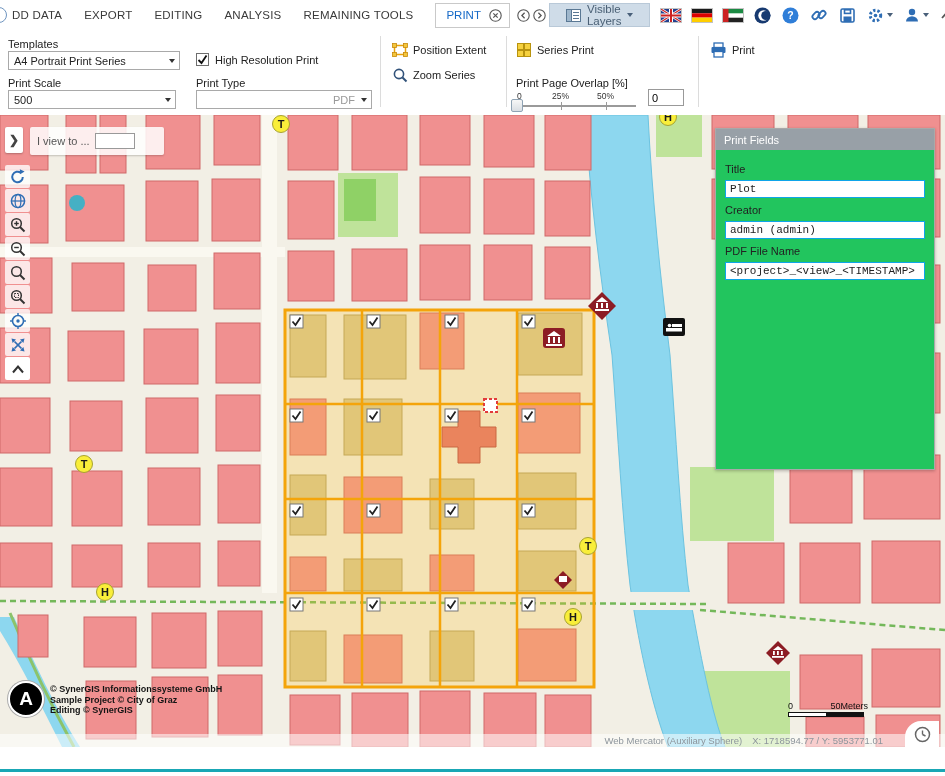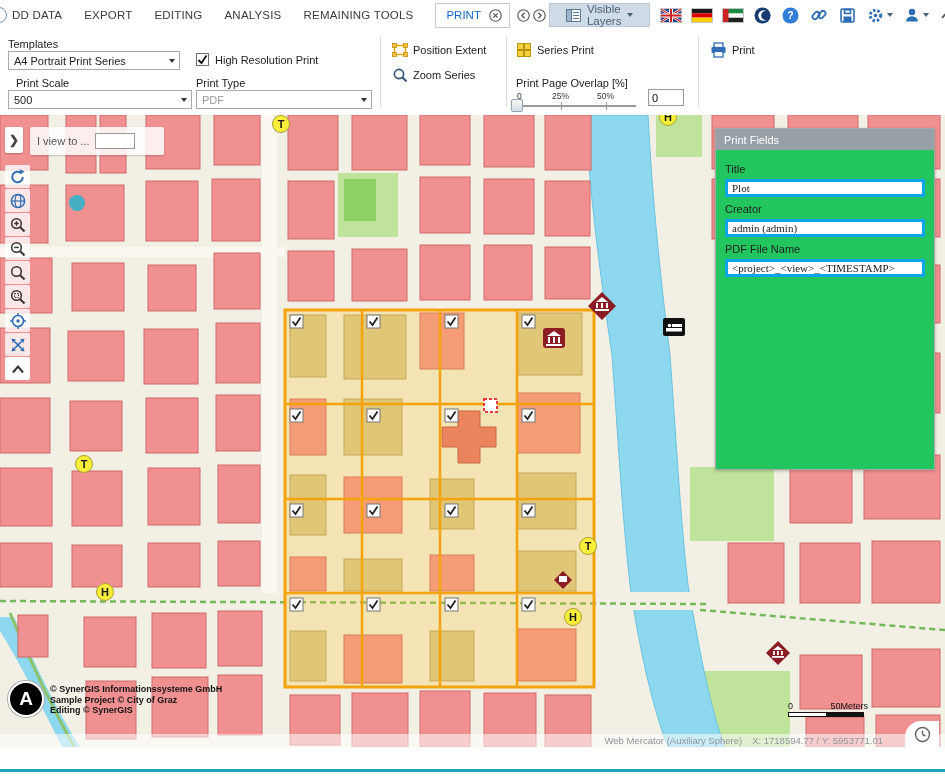--- a/index.html
+++ b/index.html
@@ -22,21 +22,21 @@
   .caret { width:0; height:0; border-left:3.5px solid transparent; border-right:3.5px solid transparent;
            border-top:4.5px solid #49607a; display:inline-block; }
   .ic-pair { display:flex; align-items:center; gap:3px; }
 
   
   .ribbon { position:relative; height:85px; background:#fff; font-size:11px; color:#222; }
   .abs { position:absolute; }
   .sel { position:absolute; height:19px; border:1px solid #a9a9a9; background:#fff;
          font-size:11px; padding:3px 16px 0 5px; white-space:nowrap; overflow:hidden; }
   .sel .sel-caret { position:absolute; right:4px; top:7px; border-top-color:#333; }
-  .sel.dim { color:#999; }
+  .sel.dim { color:#999;text-align:right; }
   .rsep { position:absolute; top:6px; bottom:8px; width:1px; background:#dcdcdc; }
   .rbtn { position:absolute; display:flex; align-items:center; gap:5px; font-size:11px;
           color:#222; background:none; border:none; cursor:default; white-space:nowrap; }
   .cbx { position:absolute; width:13px; height:13px; border:1px solid #6e6e6e; background:#fff; }
   .slider-track { position:absolute; height:2px; background:#9a9a9a; }
   .stick { position:absolute; top:-3px; width:1px; height:8px; background:#9a9a9a; }
   .shandle { position:absolute; width:12px; height:13px; border:1px solid #8fa3b4;
              background:linear-gradient(#f7f7f7,#d9dee3); border-radius:2px; }
   .num-input { position:absolute; width:36px; height:17px; border:1px solid #999;
                font-size:11px; padding-left:3px; font-family:inherit; }
@@ -57,22 +57,22 @@
   .toolbtn { width:25px; height:23px; background:rgba(255,255,255,.78); border:none; border-radius:2px;
              display:flex; align-items:center; justify-content:center; }
   .toolbtn.solid { background:#fff; }
 
   .pf-panel { position:absolute; left:715px; top:13px; width:220px; height:342px;
               background:#22c55e; border:1px solid #a9a9a9; box-shadow:0 1px 3px rgba(0,0,0,.25); }
   .pf-head { height:21px; background:#98a0a7; color:#fff; font-size:11px;
              display:flex; align-items:center; padding-left:8px; }
   .pf-body { padding:7px 9px; }
   .pf-lbl { font-size:11px; color:#222; margin:6px 0 3px; }
-  .pf-body input { width:100%; height:18px; border:3px solid #0ea5e9; font-size:11px;
-                   padding:0 4px; font-family:Liberation Serif, serif; color:#222; }
+  .pf-body input { width:100%; height:18px; border:1px solid #0ea5e9; font-size:11px;
+                   padding:0 4px; font-family:Liberation Mono, monospace; color:#222; }
 
   .maplogo { position:absolute; left:8px; top:566px; width:36px; height:36px; border-radius:50%;
              background:#000; color:#fff; display:flex; align-items:center; justify-content:center;
              font-size:19px; font-weight:bold; border:2px solid #fff; box-shadow:0 0 0 1px #aaa; }
   .copyright { position:absolute; left:50px; top:569px; font-size:9px; font-weight:bold;
                color:#141414; line-height:10.5px; }
   .scalebar { position:absolute; left:788px; top:586px; width:86px; font-size:9px; color:#111; }
   .scalebar .row1 { display:flex; justify-content:space-between; width:80px; margin-bottom:1px; }
   .scalebar .bar { display:flex; width:76px; height:5px; border:1px solid #111; background:#fff; }
   .scalebar .bar div:first-child { width:50%; background:#fff; }
@@ -220,22 +220,22 @@
           </svg>
       </span>
     </div>
   </header>
 
   <div class="ribbon">
     <span class="abs" style="left:8px;top:8px;">Templates</span>
     <div class="sel" style="left:8px;top:21px;width:172px;">
       <span>A4 Portrait Print Series</span><span class="caret sel-caret"></span>
     </div>
-    <span class="abs" style="left:8px;top:47px;margin-left:8px;">Print Scale</span>
-    <div class="sel" style="left:8px;top:60px;width:184px;">
+    <span class="abs" style="left:8px;top:47px;">Print Scale</span>
+    <div class="sel" style="left:8px;top:60px;width:168px;">
       <span>500</span><span class="caret sel-caret"></span>
     </div>
 
     <span class="cbx" style="left:196px;top:23px;">
       <svg width="11" height="11" style="display:block;margin:0 auto;">
           <polyline points="1.5,6 4.5,9 9.5,1.5" fill="none" stroke="#111" stroke-width="1.8"></polyline>
         </svg>
     </span>
     <span class="abs" style="left:215px;top:24px;">High Resolution Print</span>
     <span class="abs" style="left:196px;top:47px;">Print Type</span>

